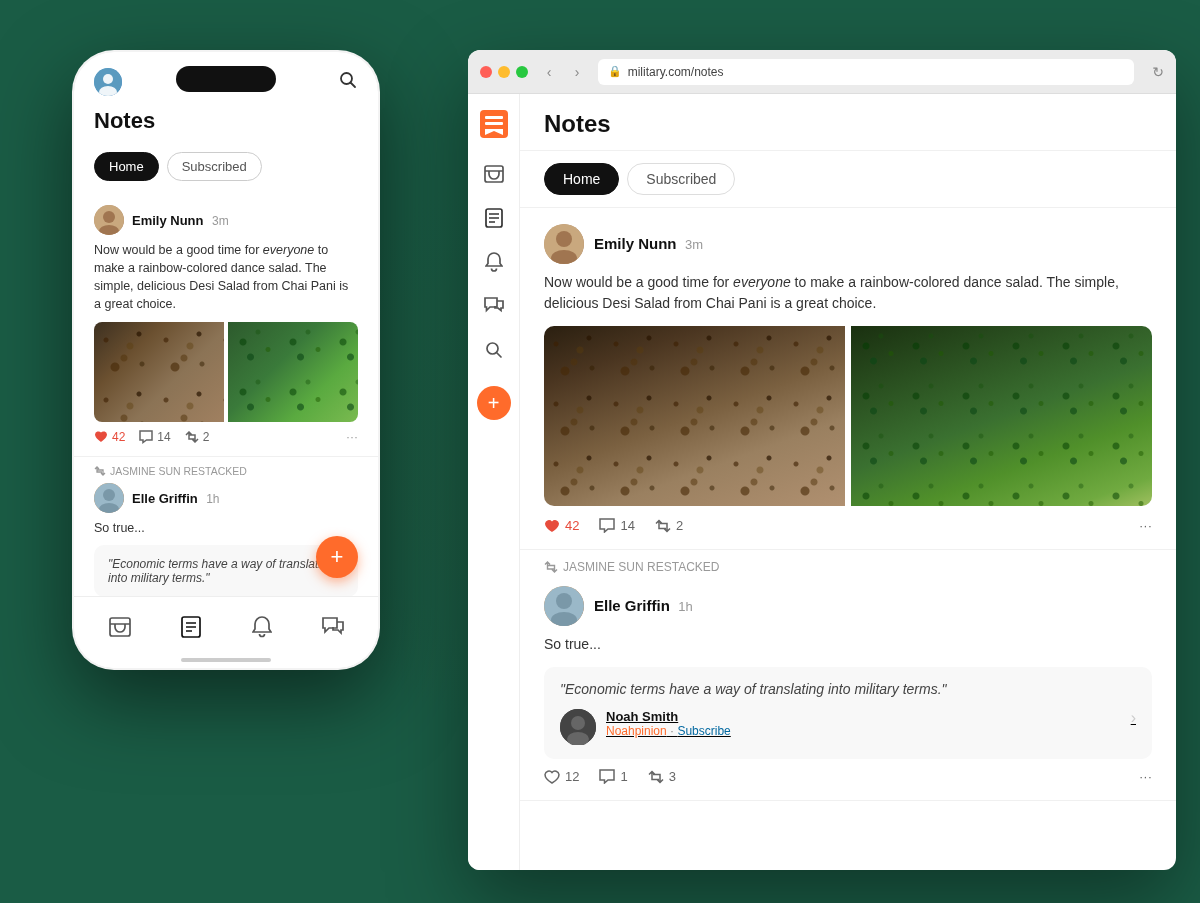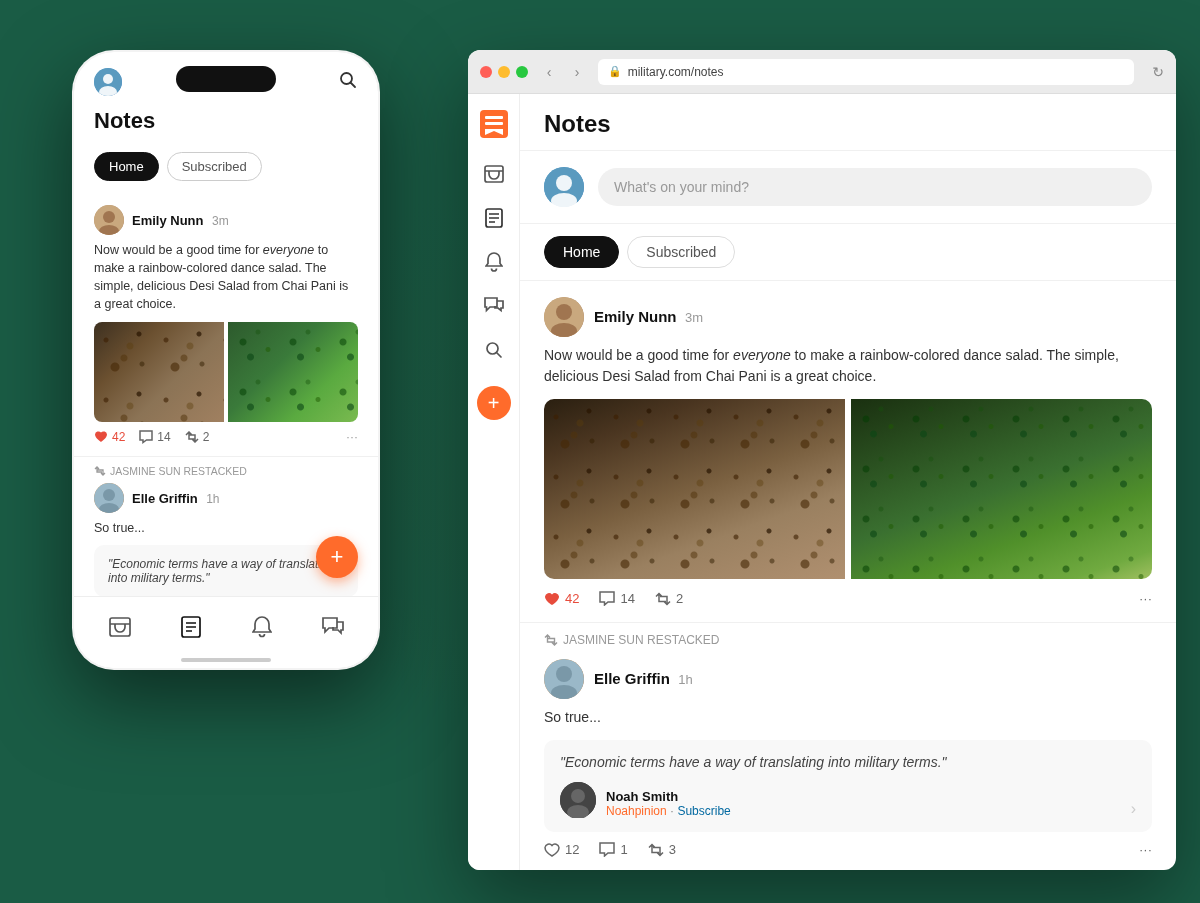--- a/index.html
+++ b/index.html
@@ -628,22 +628,23 @@
 
     .desktop-quote-text {
       font-size: 14px;
       font-style: italic;
       color: #444;
       margin-bottom: 12px;
     }
 
     .quote-source {
       display: flex;
-      align-items: flex-end;
+      align-items: flex-start;
       gap: 10px;
+      text-decoration: underline;
     }
 
     .quote-source-avatar {
       width: 36px;
       height: 36px;
       border-radius: 50%;
       background: linear-gradient(135deg, #555, #222);
       flex-shrink: 0;
     }
 
@@ -885,30 +886,20 @@
       </div>
       <div class="sidebar-fab">+</div>
     </div>
 
     <div class="browser-main">
 
       <div class="main-header">
         <div class="main-title">Notes</div>
       </div>
 
-      <div class="compose-area">
-        <div class="compose-avatar">
-          <svg width="40" height="40" viewBox="0 0 40 40">
-            <circle cx="20" cy="20" r="20" fill="#5a9abf"></circle>
-            <circle cx="20" cy="16" r="8" fill="#fff" opacity="0.9"></circle>
-            <ellipse cx="20" cy="34" rx="13" ry="8" fill="#fff" opacity="0.9"></ellipse>
-          </svg>
-        </div>
-        <div class="compose-input">What's on your mind?</div>
-      </div>
 
       <div class="desktop-tabs">
         <div class="desktop-tab active">Home</div>
         <div class="desktop-tab">Subscribed</div>
       </div>
 
       <div class="desktop-post">
         <div class="desktop-post-header">
           <div class="desktop-avatar">
             <svg width="40" height="40" viewBox="0 0 40 40">

